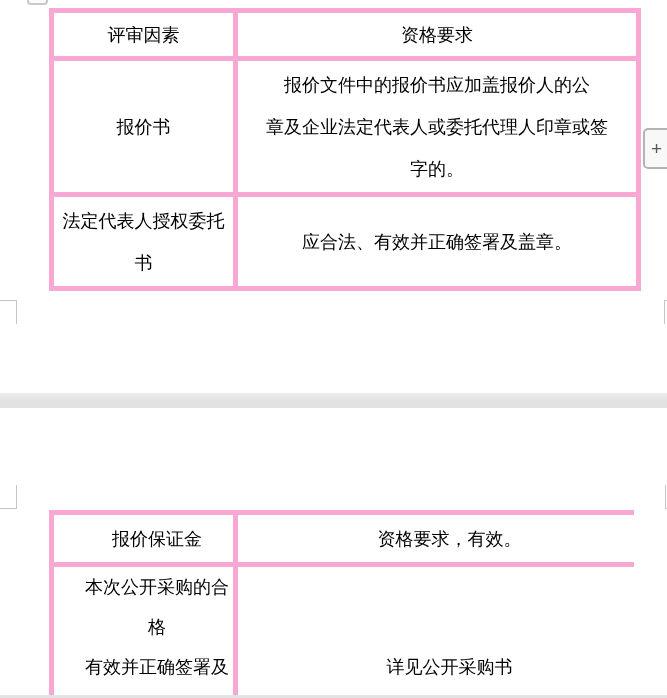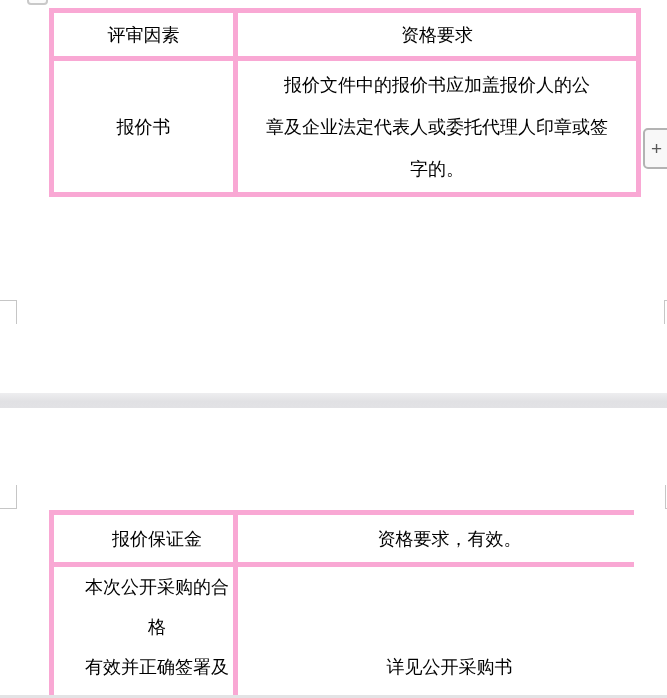--- a/index.html
+++ b/index.html
@@ -72,20 +72,29 @@
     <tr style="height:136px">
       <td>
         <span class="line">报价书</span>
       </td>
       <td>
         <span class="line">报价文件中的报价书应加盖报价人的公</span>
         <span class="line">章及企业法定代表人或委托代理人印章或签</span>
         <span class="line">字的。</span>
       </td>
     </tr>
+    <tr style="height:94px">
+      <td>
+        <span class="line">法定代表人授权委托</span>
+        <span class="line">书</span>
+      </td>
+      <td>
+        <span class="line">应合法、有效并正确签署及盖章。</span>
+      </td>
+    </tr>
   </tbody>
     </table>
 
   <div class="insert-row-btn">
     <span>+</span>
   </div>
 
   <div class="mark m-a-h"></div>
   <div class="mark m-a-v"></div>
   <div class="mark m-b-v"></div>

